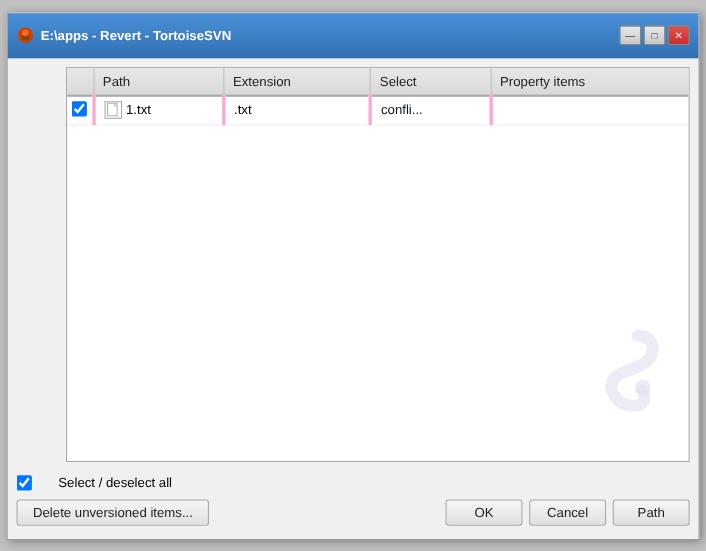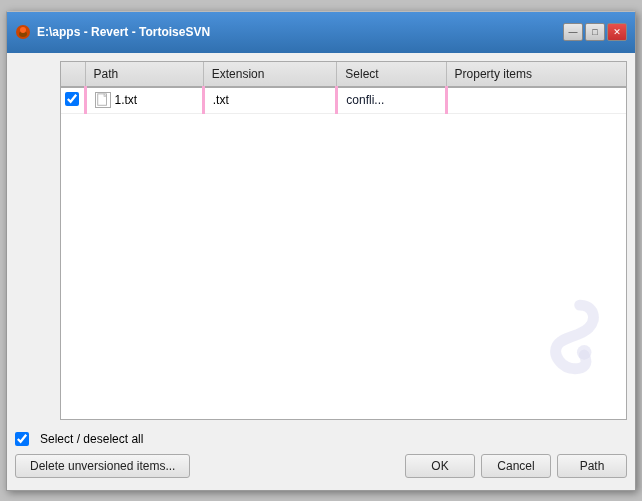--- a/index.html
+++ b/index.html
@@ -174,21 +174,21 @@
       height: 100px;
     }
 
     .bottom-section {
       flex-shrink: 0;
     }
 
     .select-all-row {
       display: flex;
       align-items: center;
-      gap: 11px;
+      gap: 24px;
       padding: 4px 0;
     }
 
     .button-row {
       display: flex;
       justify-content: space-between;
       align-items: center;
       padding: 4px 0 4px 0;
     }
 

